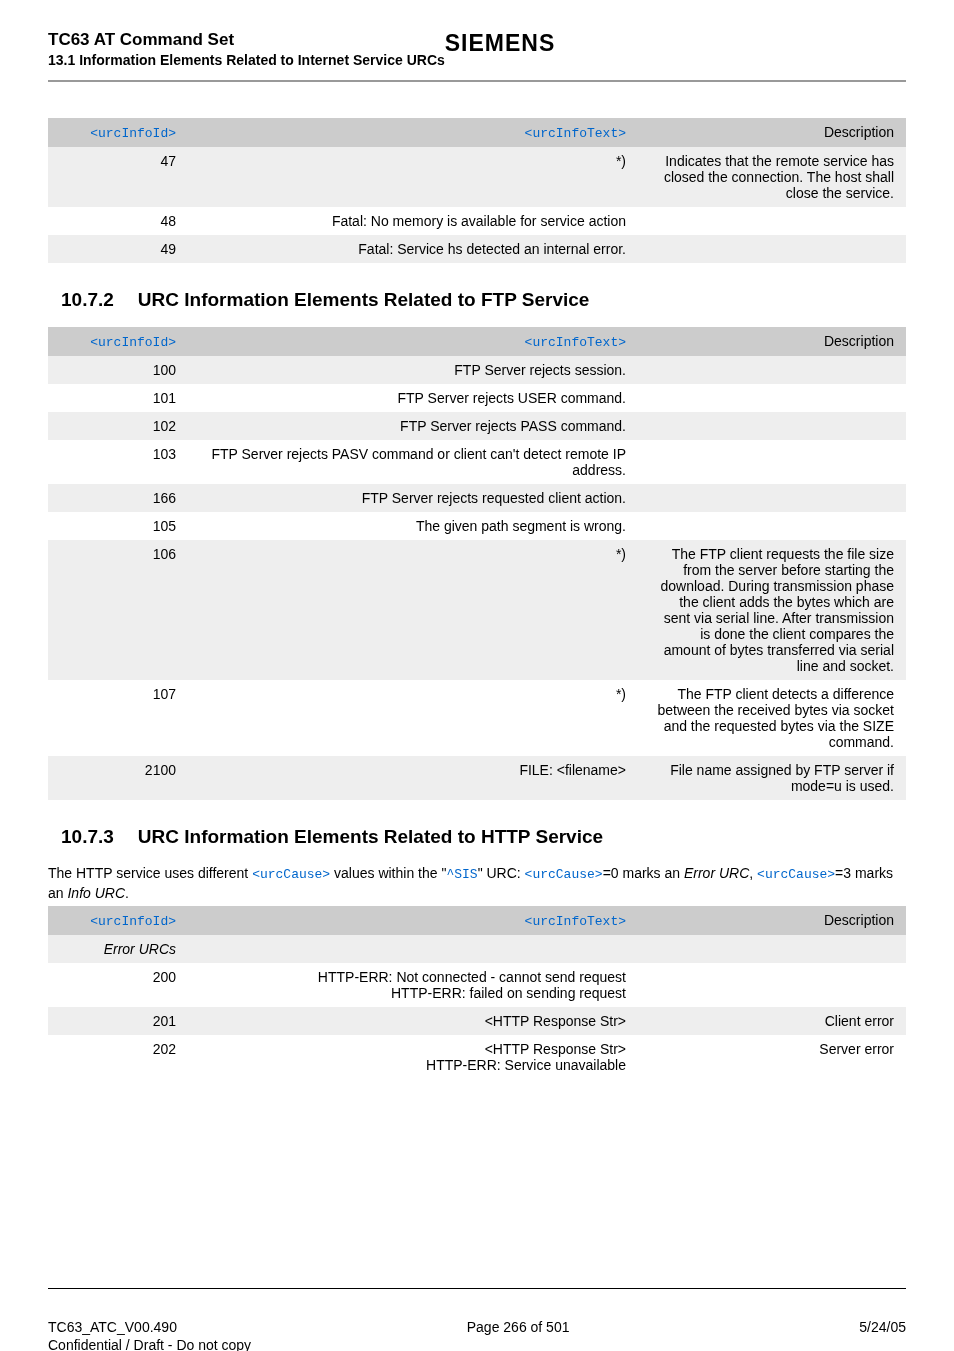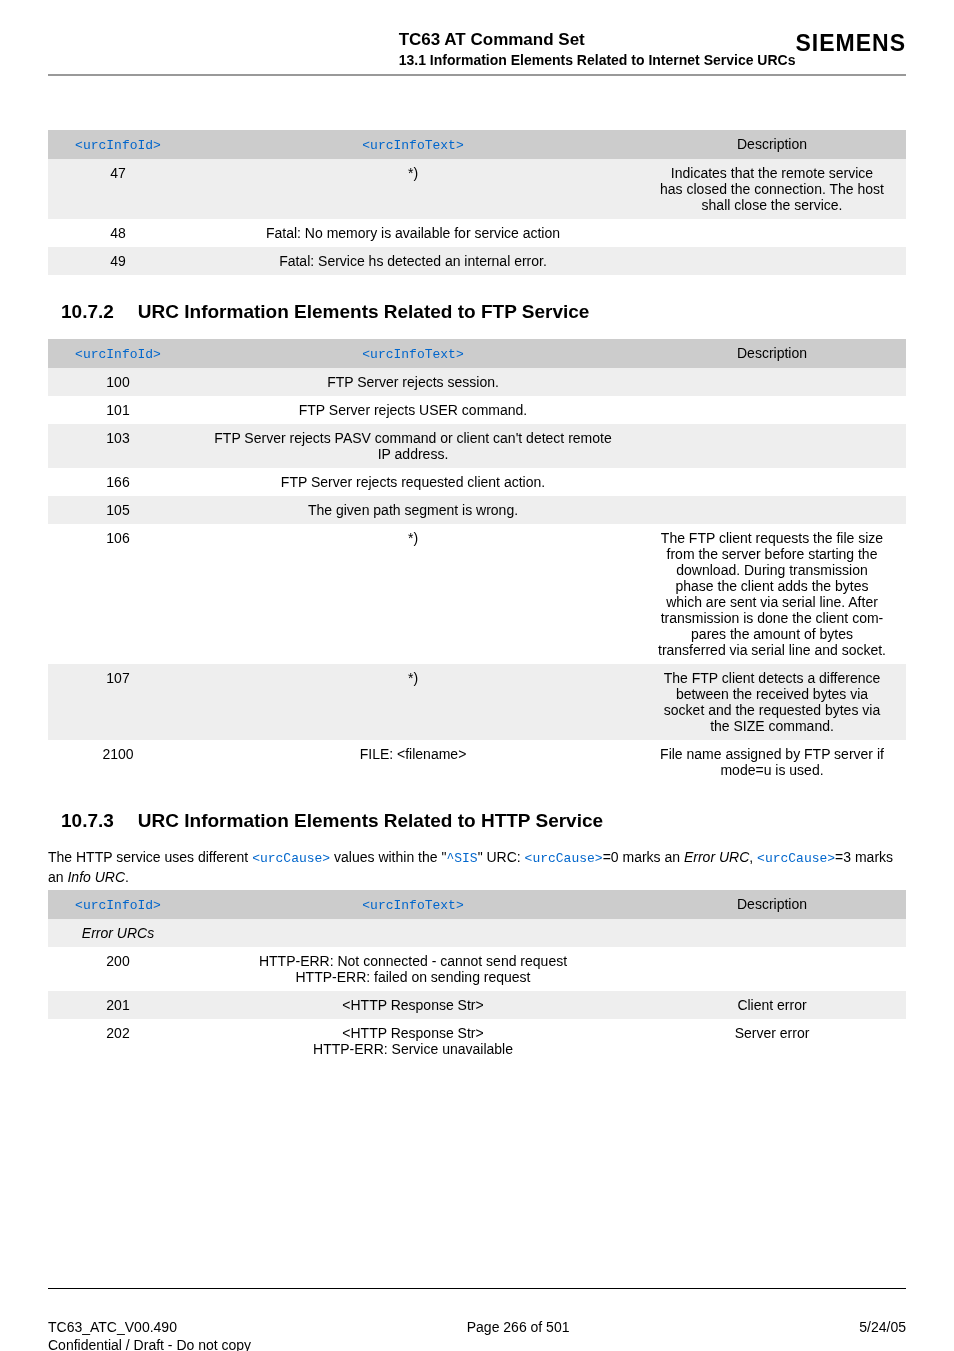--- a/index.html
+++ b/index.html
@@ -5,27 +5,27 @@
   * { box-sizing: border-box; margin: 0; padding: 0; }
   body {
     background: #fff;
     font-family: Arial, Helvetica, sans-serif;
     color: #000;
     width: 954px;
     height: 1351px;
     position: relative;
     padding: 30px 48px 0 48px;
   }
-  .header { display: flex; justify-content: flex-end; align-items: flex-start; padding-bottom: 6px; border-bottom: 2px solid #999; margin-bottom: 54px; }
+  .header { display: flex; justify-content: flex-start; align-items: flex-start; padding-bottom: 12px; border-bottom: 2px solid #999; margin-bottom: 36px; }
   .header-left { }
   .doc-title { font-weight: bold; font-size: 17px; }
   .doc-subtitle { font-weight: bold; font-size: 14px; margin-top: 2px; }
   .siemens-logo { font-family: Arial, Helvetica, sans-serif; font-weight: 700; font-size: 23px; letter-spacing: 1px; }
   table { width: 100%; border-collapse: collapse; font-size: 14px; margin-bottom: 26px; }
-  th, td { text-align: center; padding: 6px 20px; vertical-align: top; }
+  th, td { text-align: right; padding: 6px 12px; vertical-align: top; }
   thead th { background: #ccc; font-weight: normal; }
   thead th.desc { font-weight: normal; }
   tbody tr:nth-child(odd) td { background: #eee; }
   tbody tr:nth-child(even) td { background: #fff; }
   .col-id { width: 140px; }
   .col-text { width: 450px; }
   .col-desc { }
   .mono { font-family: "Courier New", monospace; color: #0066cc; font-size: 13px; }
   h2 { font-size: 19px; font-weight: bold; margin: 24px 0 16px 13px; }
   h2 .sec-num { margin-right: 24px; }
@@ -88,20 +88,25 @@
   </thead>
   <tbody>
     <tr>
         <td>100</td>
         <td>FTP Server rejects session.</td>
         <td></td>
       </tr>
     <tr>
         <td>101</td>
         <td>FTP Server rejects USER command.</td>
+        <td></td>
+      </tr>
+    <tr>
+        <td>102</td>
+        <td>FTP Server rejects PASS command.</td>
         <td></td>
       </tr>
     <tr>
         <td>103</td>
         <td>FTP Server rejects PASV command or client can't detect remote IP address.</td>
         <td></td>
       </tr>
     <tr>
         <td>166</td>
         <td>FTP Server rejects requested client action.</td>

